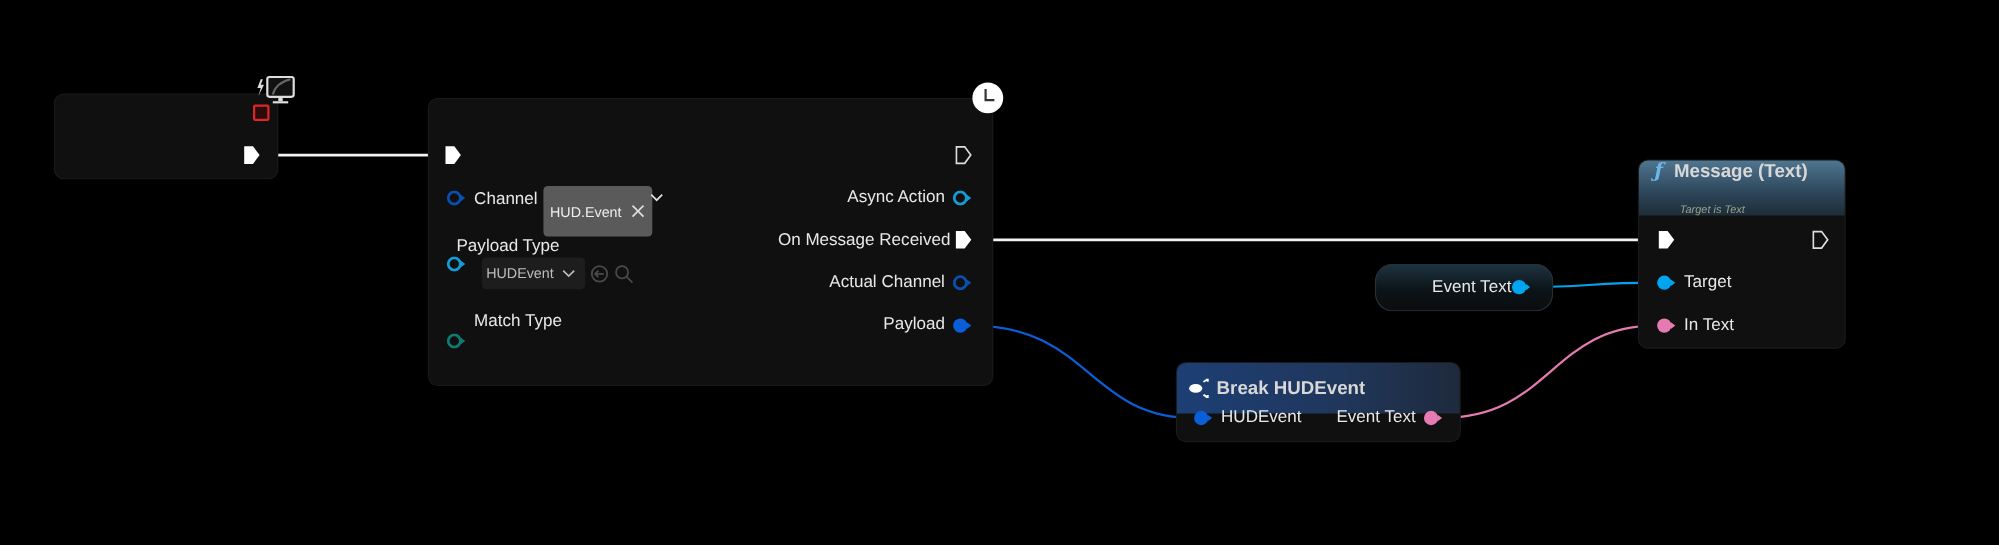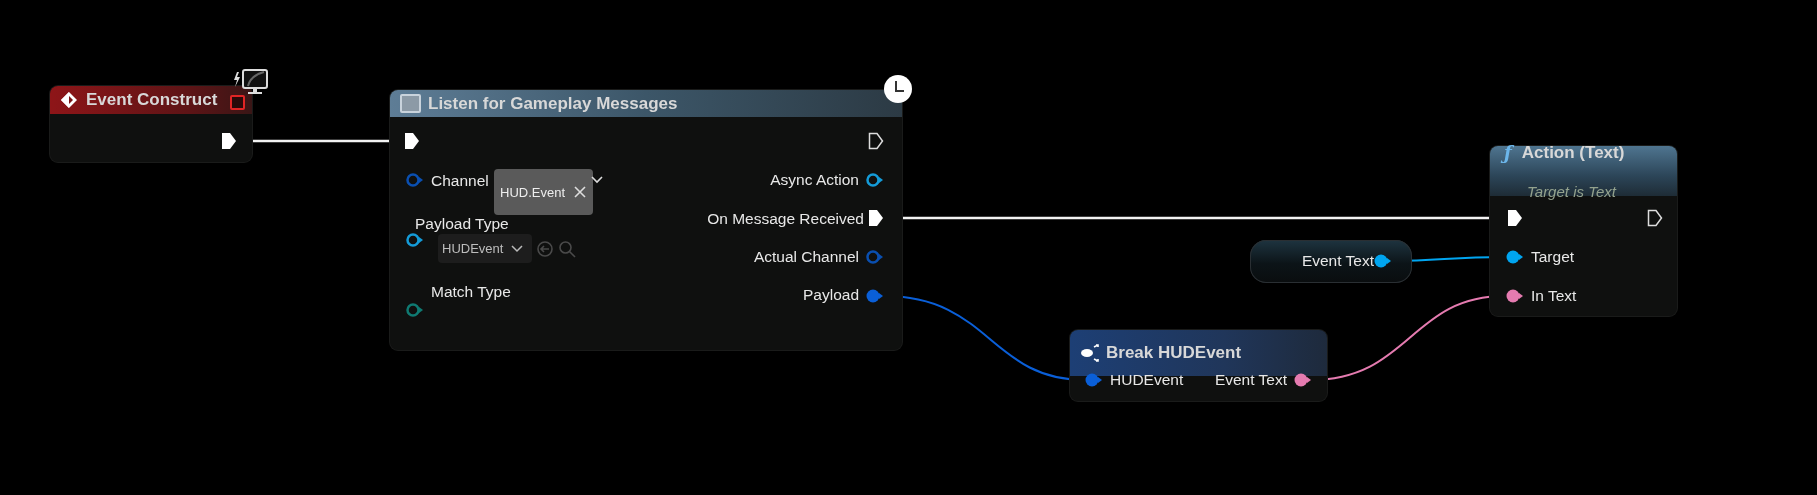--- a/index.html
+++ b/index.html
@@ -29,46 +29,34 @@
   <path d="M886 218 L1500 218" stroke="#f2f2f2" stroke-width="2.5" fill="none"></path>
 
   <path d="M884 296 C 990 296, 990 380, 1085 380" stroke="#0a5fd8" stroke-width="2" fill="none"></path>
 
   <path d="M1392 261 C 1440 261, 1450 257, 1505 257" stroke="#00a5f0" stroke-width="2" fill="none"></path>
 
   <path d="M1310 380 C 1410 380, 1410 296, 1505 296" stroke="#e57bb0" stroke-width="2" fill="none"></path>
 </svg>
 
 <div class="node" style="left:50px;top:86px;width:202px;height:76px;">
-  <div class="hdr event-hdr">
-    <svg width="18" height="18" viewBox="0 0 18 18" style="margin-right:8px">
-      <path d="M9 1 L17 9 L9 17 L1 9 Z" fill="#fff"></path>
-      <path d="M9 5 L13 9 L9 13 L5 9 Z" fill="#7a1416"></path>
-      <path d="M9 1 L9 17 L1 9 Z" fill="#fff"></path>
-    </svg>
-    <span>Event Construct</span>
-  </div>
   <div style="position:absolute;left:180px;top:9px;width:11px;height:11px;border:2px solid #e02525;background:#2a0a0a;border-radius:2px;"></div>
   <svg class="exec" style="left:171px;top:46px;" viewBox="0 0 16 18">
     <path d="M1 1 H9 L15 9 L9 17 H1 Z" fill="#fff"></path>
   </svg>
 </div>
 <svg style="position:absolute;left:232px;top:68px;" width="38" height="32" viewBox="0 0 38 32">
   <path d="M5 4 L2 12 L5 12 L3 19 L8 9 L5 9 L7 4 Z" fill="#ddd"></path>
   <rect x="11" y="2" width="24" height="18" rx="2" fill="#111" stroke="#ddd" stroke-width="2"></rect>
   <path d="M16 18 C 18 10, 24 6, 32 4" stroke="#666" stroke-width="2" fill="none"></path>
   <rect x="21" y="20" width="4" height="4" fill="#ddd"></rect>
   <rect x="16" y="24" width="14" height="2" fill="#ddd"></rect>
 </svg>
 
 <div class="node" style="left:390px;top:90px;width:512px;height:260px;">
-  <div class="hdr listen-hdr">
-    <span style="display:inline-block;width:17px;height:15px;border:2px solid #c9d3dc;background:#8c9aa6;border-radius:2px;margin-right:7px;"></span>
-    <span>Listen for Gameplay Messages</span>
-  </div>
 
   <svg class="exec" style="left:14px;top:42px;" viewBox="0 0 16 18">
       <path d="M1 1 H9 L15 9 L9 17 H1 Z" fill="#fff"></path>
     </svg>
   <svg class="exec" style="left:478px;top:42px;" viewBox="0 0 16 18">
       <path d="M1.5 1.5 H9 L14.5 9 L9 16.5 H1.5 Z" fill="none" stroke="#ddd" stroke-width="1.5"></path>
     </svg>
 
   <svg class="pin" style="left:16px;top:83px;" width="18" height="14" viewBox="0 0 18 14">
       <circle cx="7" cy="7" r="5.5" fill="none" stroke="#0a4fb0" stroke-width="2.5"></circle>
@@ -164,23 +152,23 @@
   <svg class="pin" style="left:124px;top:14px;" width="18" height="14" viewBox="0 0 18 14">
       <circle cx="7" cy="7" r="6.5" fill="#00a5f0"></circle>
       <path d="M13 4 L17 7 L13 10 Z" fill="#00a5f0"></path>
     </svg>
 </div>
 
 <div class="node" style="left:1490px;top:146px;width:187px;height:170px;">
   <div class="hdr func-hdr">
     <div style="display:flex;align-items:center;">
       <span style="font-family:'DejaVu Serif',serif;font-style:italic;color:#6cb6ea;font-size:18px;margin-right:10px;">ƒ</span>
-      <span>Action (Text)</span>
+      <span>Message (Text)</span>
     </div>
-    <span style="font-style:italic;font-weight:normal;font-size:15px;color:#93a28e;margin-left:23px;margin-top:20px;">Target is Text</span>
+    <span style="font-style:italic;font-weight:normal;font-size:10px;color:#93a28e;margin-left:23px;margin-top:20px;">Target is Text</span>
   </div>
   <svg class="exec" style="left:17px;top:63px;" viewBox="0 0 16 18">
       <path d="M1 1 H9 L15 9 L9 17 H1 Z" fill="#fff"></path>
     </svg>
   <svg class="exec" style="left:157px;top:63px;" viewBox="0 0 16 18">
       <path d="M1.5 1.5 H9 L14.5 9 L9 16.5 H1.5 Z" fill="none" stroke="#ddd" stroke-width="1.5"></path>
     </svg>
   <svg class="pin" style="left:16px;top:104px;" width="18" height="14" viewBox="0 0 18 14">
       <circle cx="7" cy="7" r="6.5" fill="#00a5f0"></circle>
       <path d="M13 4 L17 7 L13 10 Z" fill="#00a5f0"></path>

